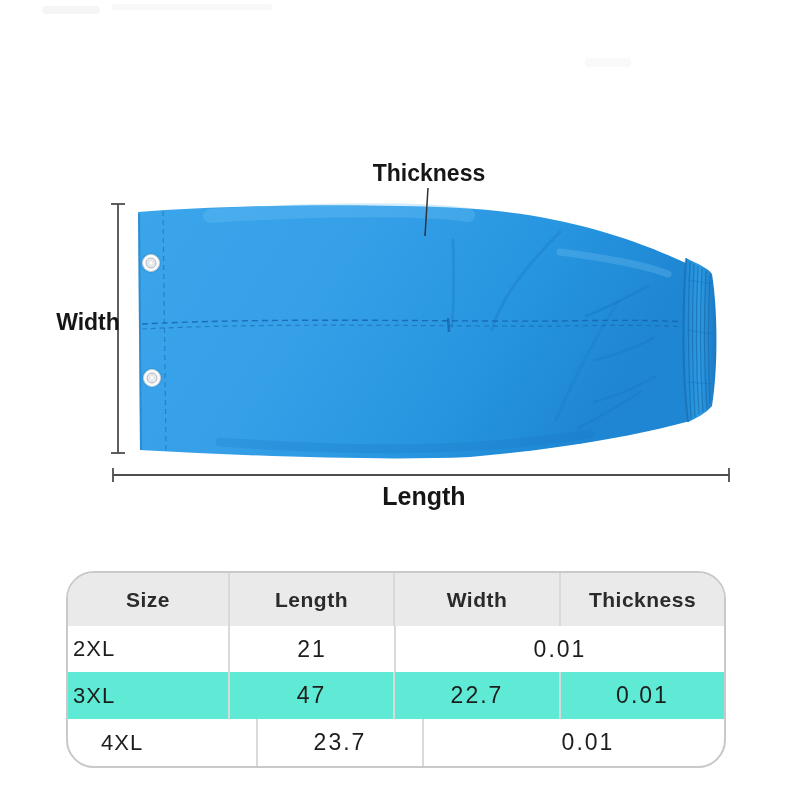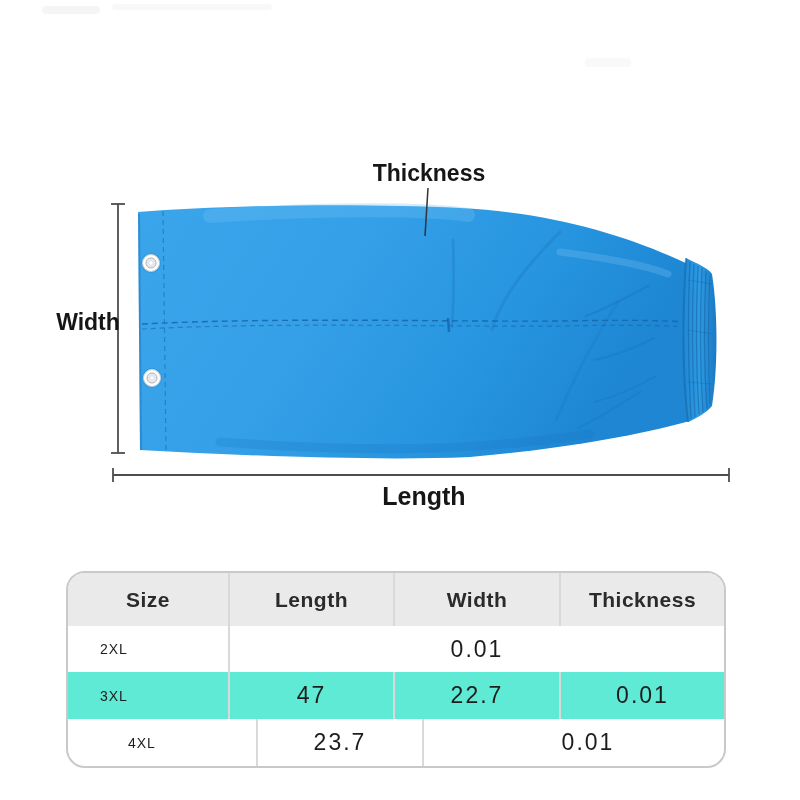--- a/index.html
+++ b/index.html
@@ -10,40 +10,40 @@
   .diagram-svg{position:absolute;left:0;top:0;}
   .dim-label{font-family:"Liberation Sans",sans-serif;font-weight:bold;fill:#161616;}
   .artifact{position:absolute;background:#ececec;border-radius:4px;pointer-events:none;}
   .a1{left:42px;top:6px;width:58px;height:8px;opacity:.55;}
   .a2{left:112px;top:4px;width:160px;height:6px;opacity:.35;}
   .a3{left:585px;top:58px;width:46px;height:9px;opacity:.30;}
 
   
   .size-table{
     position:absolute;left:66px;top:571px;width:660px;height:197px;
-    border:2px solid #c9c9c9;border-radius:19px;overflow:hidden;
+    border:2px solid #c9c9c9;border-radius:28px;overflow:hidden;
     box-sizing:border-box;background:#ffffff;
   }
   .trow{display:flex;width:100%;}
   .trow.hrow{height:53px;}
   .trow.r0{height:46px;}
   .trow.r1{height:47px;}
   .trow.r2{height:47px;margin-left:28px;}
   .cell{
     display:flex;align-items:center;justify-content:center;
     box-sizing:border-box;color:#1d1d1d;font-size:23px;letter-spacing:2px;
   }
   .cell.c1{width:160px;}
   .cell.c2{width:165px;}
   .cell.c3{width:166px;}
   .cell.c4{flex:1;}
   .cell.c2,.cell.c3,.cell.c4{border-left:2px solid #d9d9d9;}
   .hrow .cell{background:#eaeaea;font-weight:bold;font-size:21px;color:#2b2b2b;letter-spacing:0.5px;}
   .trow.r1 .cell{background:#5eead4;}
-  .size-cell{justify-content:flex-start;padding-left:32px;font-size:14px;letter-spacing:1px;}
+  .size-cell{justify-content:flex-start;padding-left:5px;font-size:22px;letter-spacing:1px;}
 </style>
 </head>
 <body>
 
 <div class="screen">
 
   <div class="artifact a1"></div>
   <div class="artifact a2"></div>
   <div class="artifact a3"></div>
 
@@ -144,20 +144,21 @@
 
   <div class="size-table">
     <div class="trow hrow">
       <div class="cell c1">Size</div>
       <div class="cell c2">Length</div>
       <div class="cell c3">Width</div>
       <div class="cell c4">Thickness</div>
     </div>
     <div class="trow r0">
       <div class="cell c1 size-cell">2XL</div>
+      <div class="cell c3">21</div>
       <div class="cell c4">0.01</div>
     </div>
     <div class="trow r1">
       <div class="cell c1 size-cell">3XL</div>
       <div class="cell c2">47</div>
       <div class="cell c3">22.7</div>
       <div class="cell c4">0.01</div>
     </div>
     <div class="trow r2">
       <div class="cell c1 size-cell">4XL</div>

